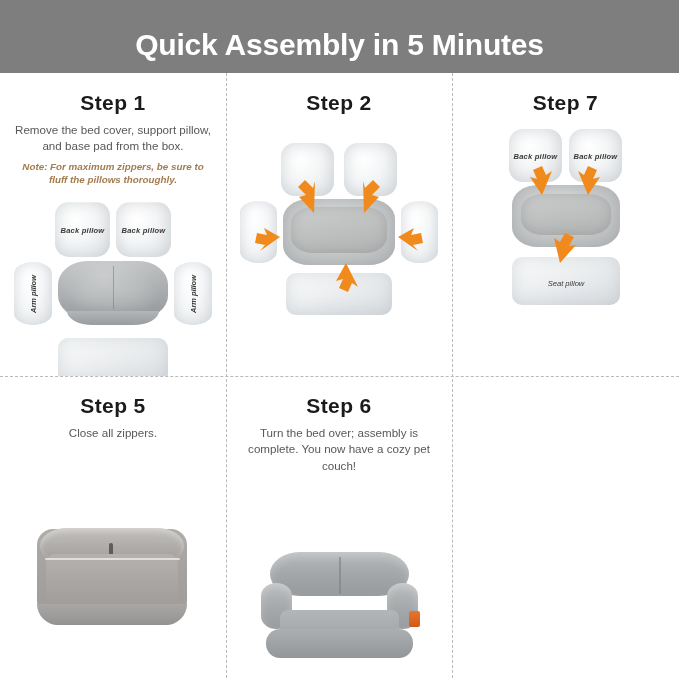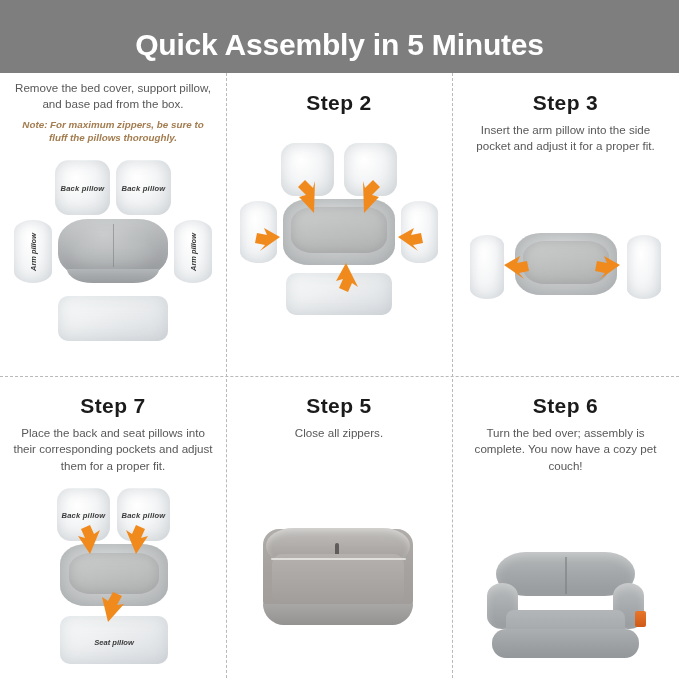--- a/index.html
+++ b/index.html
@@ -120,21 +120,21 @@
     color:#3a3a3a;white-space:nowrap;
   }
   .base{
     border-radius:10px;
     background:
       linear-gradient(160deg,#fbfcfc 0%,#eef0f1 40%,#e2e5e8 72%,#d8dbde 100%);
     box-shadow:inset 0 0 16px rgba(175,183,190,.45);
   }
   .base .lbl{
     position:absolute;left:0;right:0;bottom:18%;
-    text-align:center;font-size:7.6px;font-style:italic;font-weight:700;color:#3a3a3a;
+    text-align:center;font-size:7.6px;font-style:italic;font-weight:400;color:#3a3a3a;
   }
 
   
   .cover{
     position:absolute;
     border-radius:30px/24px;
     background:
       radial-gradient(ellipse at 42% 28%, #c9cbcc 0%, #b7babb 45%, #a6a9ab 78%, #9b9ea0 100%);
     box-shadow:inset 0 6px 16px rgba(255,255,255,.28), inset 0 -8px 18px rgba(110,114,117,.38);
   }
@@ -241,20 +241,21 @@
   </div>
 
   <div class="grid">
 
     <div class="vdiv v1"></div>
     <div class="vdiv v2"></div>
     <div class="hdiv"></div>
 
     <div class="cell">
       <div class="cellinner">
+        <div class="step-title">Step 1</div>
         <div class="step-desc">Remove the bed cover, support pillow, and base pad from the box.</div>
         <div class="step-note">Note: For maximum zippers, be sure to fluff the pillows thoroughly.</div>
 
         <div class="art">
 
           <div class="pillow sq" style="left:55px;top:16px;width:55px;height:55px;">
             <div class="pillow-label">Back pillow</div>
           </div>
           <div class="pillow sq" style="left:116px;top:16px;width:55px;height:55px;">
             <div class="pillow-label">Back pillow</div>
@@ -299,47 +300,24 @@
               <path d="M138 98 L153 82 L146 80 L154 72 L147 65 L139 73 L137 66 Z"></path>
               <path d="M54 122 L38 113 L41 120 L31 118 L29 128 L39 130 L34 136 Z"></path>
               <path d="M172 122 L188 113 L185 120 L195 118 L197 128 L187 130 L192 136 Z"></path>
               <path d="M120 148 L110 166 L117 164 L113 173 L122 177 L126 168 L132 172 Z"></path>
             </g>
           </svg>
         </div>
       </div>
     </div>
 
-    <div class="cell">
-      <div class="cellinner">
-        <div class="step-title">Step 3</div>
-        <div class="step-desc">Insert the arm pillow into the side pocket and adjust it for a proper fit.</div>
-
-        <div class="art">
-          <div class="pillow arm" style="left:18px;top:80px;width:34px;height:64px;"></div>
-          <div class="pillow arm" style="left:175px;top:80px;width:34px;height:64px;"></div>
-
-          <div class="cover-outline" style="left:63px;top:78px;width:102px;height:62px;">
-            <div class="cover-inner" style="left:8px;top:8px;right:8px;bottom:11px;"></div>
-          </div>
-
-          <svg class="arr-svg" style="left:0;top:0;" width="227" height="230" viewBox="0 0 227 230">
-            <g fill="#f18a1d">
-              <path d="M72 110 L56 101 L59 108 L49 106 L47 116 L57 118 L52 124 Z" transform="translate(0,0) scale(-1,1) translate(-124,0)"></path>
-              <path d="M172 110 L188 101 L185 108 L195 106 L197 116 L187 118 L192 124 Z" transform="scale(-1,1) translate(-340,0)"></path>
-            </g>
-          </svg>
-        </div>
-      </div>
-    </div>
 
     <div class="cell">
       <div class="cellinner">
         <div class="step-title">Step 7</div>
-        <div class="step-desc">Place the back and seat pillows into their corresponding pockets and adjust them for a proper fit.</div>
 
         <div class="art">
           <div class="pillow sq" style="left:57px;top:14px;width:53px;height:53px;">
             <div class="pillow-label">Back pillow</div>
           </div>
           <div class="pillow sq" style="left:117px;top:14px;width:53px;height:53px;">
             <div class="pillow-label">Back pillow</div>
           </div>
 
           <div class="cover-outline" style="left:60px;top:70px;width:108px;height:62px;">

